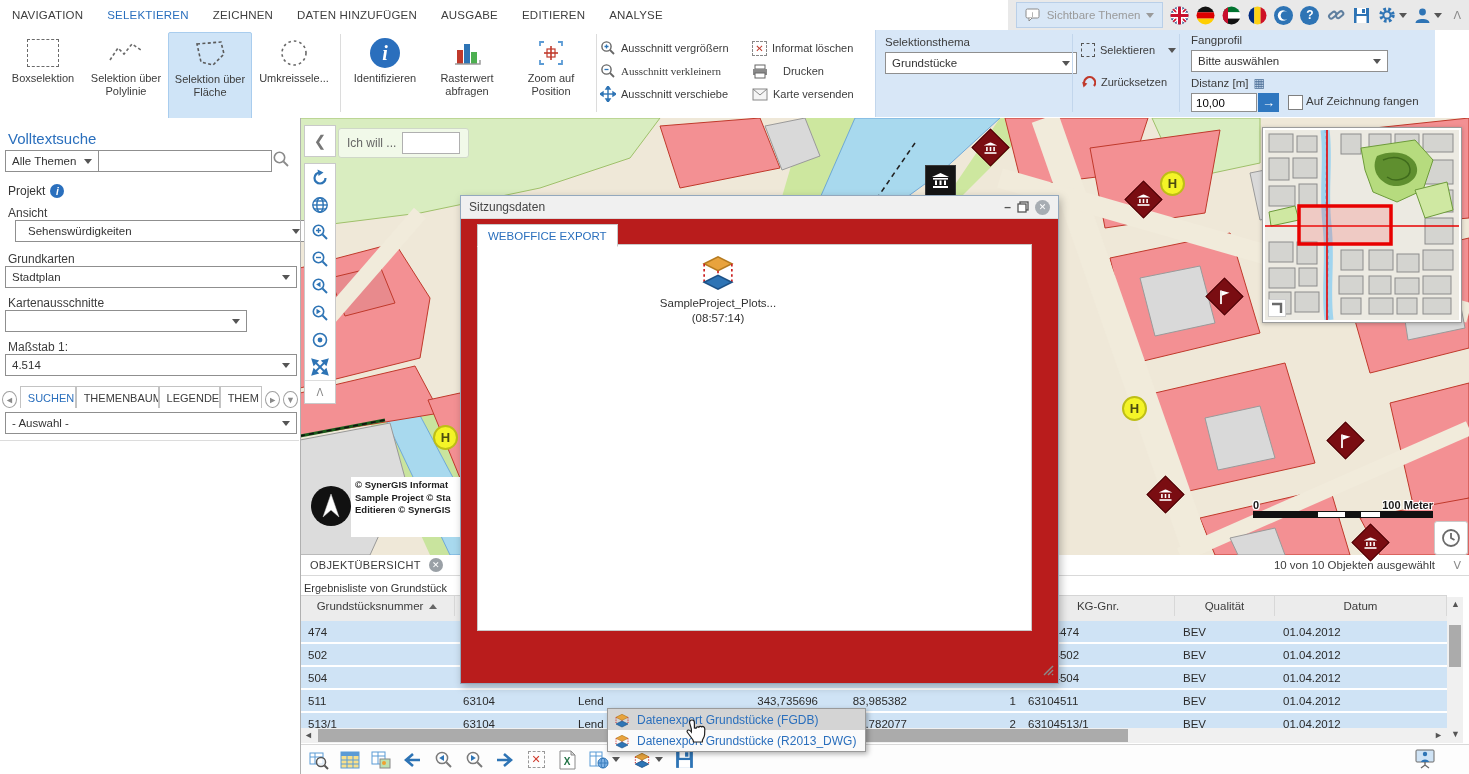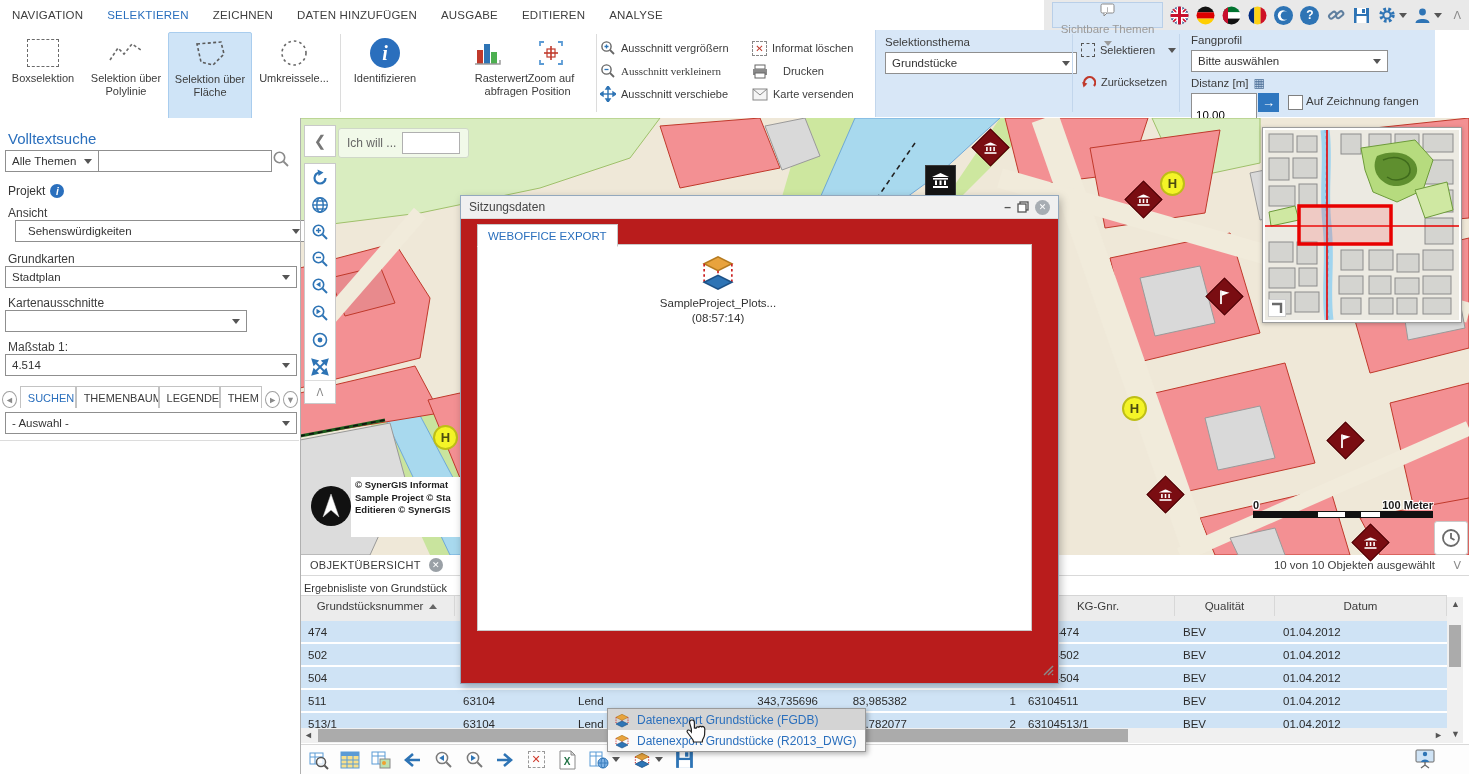--- a/index.html
+++ b/index.html
@@ -6,21 +6,21 @@
   #app{position:relative;width:1469px;height:774px;overflow:hidden;
        font-family:"Liberation Sans","DejaVu Sans",sans-serif;font-size:12px;color:#333;background:#fff;}
   .ab{position:absolute;}
   .f{display:flex;align-items:center;}
   .nosel{user-select:none;}
   
   .menubar{left:0;top:0;width:1469px;height:30px;background:#fff;border-bottom:1px solid #e4e4e4;}
   .menuitem{padding:0 12px;height:30px;display:flex;align-items:center;font-size:11.5px;color:#3f3f3f;letter-spacing:.2px;cursor:pointer;white-space:nowrap;}
   .menuitem.active{color:#2a6fbd;}
   .topright{right:0;top:0;height:30px;background:#e9e9e9;display:flex;align-items:center;padding:0 8px;gap:7px;}
-  .vthemes{background:#d9e7f6;border:1px solid #b9cfe8;height:24px;display:flex;align-items:center;gap:6px;padding:0 8px;color:#9a9a9a;cursor:pointer;flex-direction:column;}
+  .vthemes{background:#d9e7f6;border:1px solid #b9cfe8;height:24px;display:flex;align-items:center;gap:6px;padding:0 8px;color:#9a9a9a;cursor:pointer;}
   .circ{width:19px;height:19px;border-radius:50%;display:flex;align-items:center;justify-content:center;cursor:pointer;}
   .caret{width:0;height:0;border-left:4px solid transparent;border-right:4px solid transparent;border-top:5px solid #555;display:inline-block;}
   
   .ribbon{left:0;top:30px;width:1469px;height:88px;background:#fff;border-bottom:1px solid #b9d0e8;}
   .tool{position:absolute;top:2px;width:82px;height:100px;text-align:center;cursor:pointer;}
   .tool .ticon{height:38px;display:flex;align-items:center;justify-content:center;margin-top:2px;}
   .tool .tlabel{font-size:11px;color:#3c3c3c;line-height:13px;}
   .tool.hl{background:#cfe4f7;border:1px solid #a9cdee;border-radius:2px;}
   .vsep{position:absolute;top:4px;width:1px;height:78px;background:#dcdcdc;}
   .linkbtn{position:absolute;height:20px;display:flex;align-items:center;gap:5px;font-size:11px;color:#3c3c3c;cursor:pointer;white-space:nowrap;}
@@ -233,21 +233,21 @@
         </div>
       <div class="tlabel">Umkreissele...</div>
     </div>
     <div class="vsep" style="left:340px;"></div>
     <div class="tool" style="left:344px;">
       <div class="ticon">
           <span style="width:30px;height:30px;border-radius:50%;background:#2a6fbd;color:#fff;display:flex;align-items:center;justify-content:center;font-family:'Liberation Serif',serif;font-weight:bold;font-size:20px;font-style:italic;">i</span>
         </div>
       <div class="tlabel">Identifizieren</div>
     </div>
-    <div class="tool" style="left:446px;text-align:right;">
+    <div class="tool" style="left:426px;">
       <div class="ticon">
           <svg width="30" height="30" viewBox="0 0 30 30">
             <rect x="5" y="12" width="6" height="14" fill="#c0392b"></rect>
             <rect x="12" y="6" width="6" height="20" fill="#2e74b5"></rect>
             <rect x="19" y="14" width="6" height="12" fill="#4caf50"></rect>
             <path d="M3,26 L28,26 L28,22" stroke="#9a9a9a" fill="none" stroke-width="1.5"></path>
           </svg>
         </div>
       <div class="tlabel">Rasterwert abfragen</div>
     </div>
@@ -343,21 +343,21 @@
       <div class="vsep" style="left:303px;top:4px;background:#c2d6ec;"></div>
       <div class="ab fieldlabel" style="left:315px;top:4px;">Fangprofil</div>
       <div class="ab dd" style="left:315px;top:20px;width:183px;height:20px;">
         <span>Bitte auswählen</span>
           <span class="caret"></span>
       </div>
       <div class="ab f" style="left:315px;top:46px;gap:5px;">
         <span class="fieldlabel">Distanz [m]</span>
         <span style="color:#4a6d96;font-size:12px;">▦</span>
       </div>
-      <input class="ab" style="left: 315px; top: 63px; width: 56px; height: 17px; border: 1px solid rgb(143, 143, 143); font-size: 11.5px; padding: 12px 4px; font-family: inherit;" value="10,00">
+      <input class="ab" style="left: 315px; top: 63px; width: 56px; height: 17px; border: 1px solid rgb(143, 143, 143); font-size: 11.5px; padding: 0px 4px; font-family: inherit;" value="10,00">
       <div class="ab" style="left:382px;top:63px;width:21px;height:19px;background:#2f77c0;color:#fff;display:flex;align-items:center;justify-content:center;font-size:13px;cursor:pointer;">→</div>
       <span class="ab" style="left:412px;top:65px;width:13px;height:13px;background:#fff;border:1px solid #7f7f7f;"></span>
       <span class="ab fieldlabel" style="left:430px;top:65px;">Auf Zeichnung fangen</span>
     </div>
   </div>
 
   <div class="ab maparea">
     <svg width="1169" height="437" viewBox="0 0 1169 437">
       <rect width="1169" height="437" fill="#efe8d8"></rect>
 

